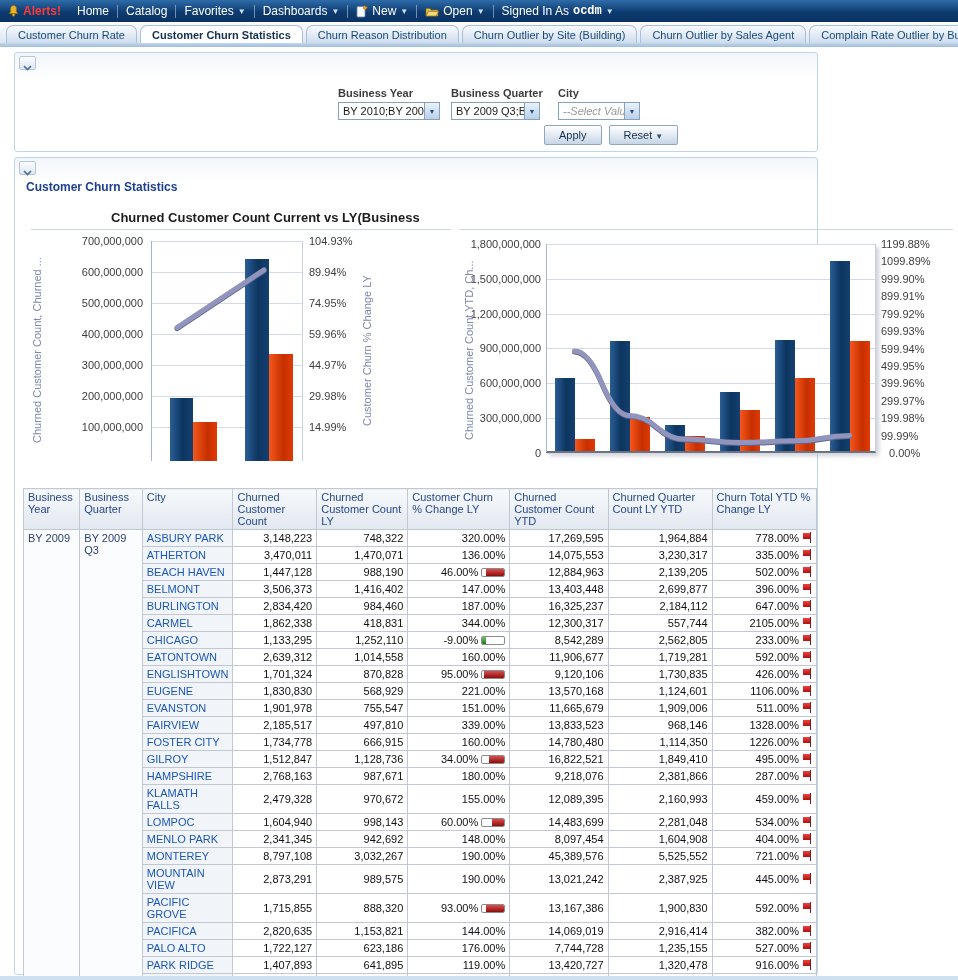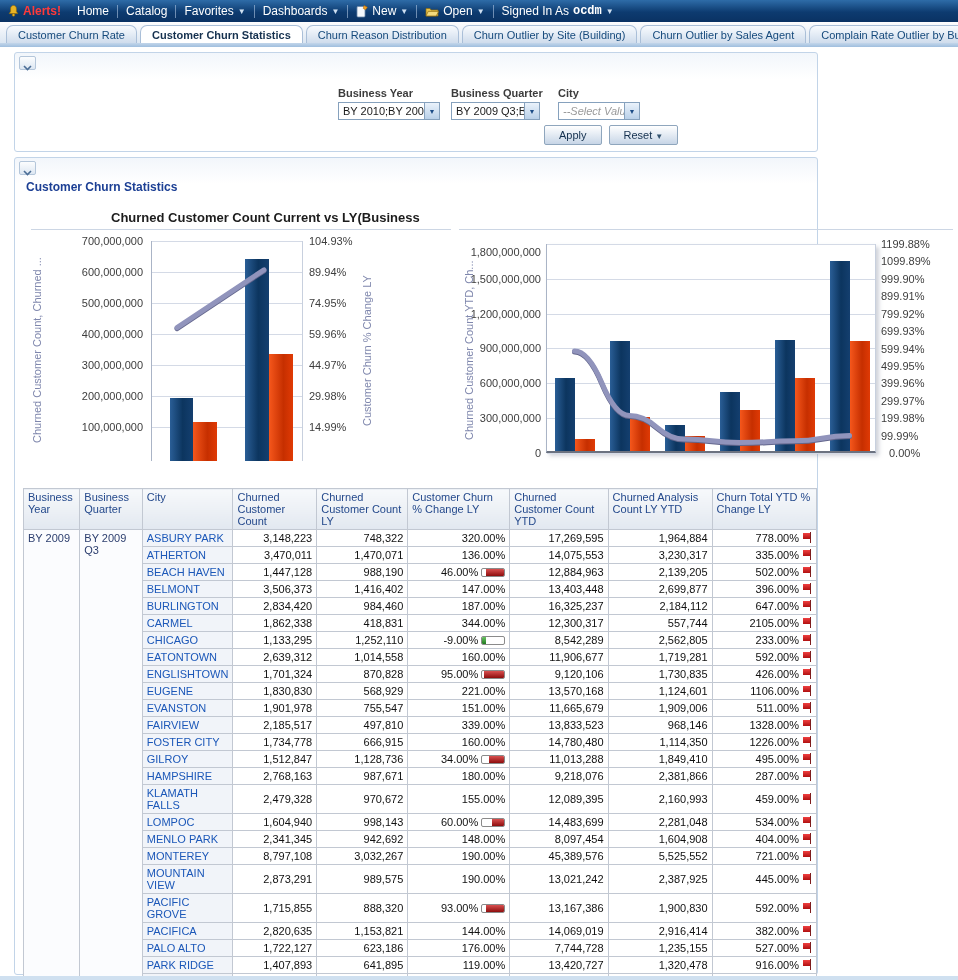--- a/index.html
+++ b/index.html
@@ -228,21 +228,21 @@
         <div class="bar orange" style="left: 117px; width: 24px; height: 106.854px;"></div>
         <svg class="linesvg" width="152" height="220">
           <path d="M 25 86.7 L 112 28.8" fill="none" stroke="#9194bc" stroke-width="5" stroke-linecap="round" style="filter:drop-shadow(0 1.5px 0 #63668c)"></path>
         </svg>
       </div>
     </div>
   <div class="chart" id="chart2">
       <div class="chart-rule"></div>
       <div class="vlabel" style="left: 4px; top: 30px; height: 225px;">Churned Customer Count YTD, Ch...</div>
       <div class="tickcol" style="left: 0px; top: 30px; width: 82px;">
-        <div style="top: 8px; right: 0px;">1,800,000,000</div>
+        <div style="top: 0px; right: 0px;">1,800,000,000</div>
         <div style="top: 34.8px; right: 0px;">1,500,000,000</div>
         <div style="top: 69.6px; right: 0px;">1,200,000,000</div>
         <div style="top: 104.4px; right: 0px;">900,000,000</div>
         <div style="top: 139.2px; right: 0px;">600,000,000</div>
         <div style="top: 174px; right: 0px;">300,000,000</div>
         <div style="top: 208.8px; right: 0px;">0</div>
       </div>
       <div class="tickcol" style="left: 422px; top: 30px;">
         <div style="top: 0px; left: 0px;">1199.88%</div>
         <div style="top: 17.42px; left: 0px;">1099.89%</div>
@@ -298,21 +298,21 @@
       </colgroup>
       <thead>
         <tr>
           <th>Business Year</th>
           <th>Business Quarter</th>
           <th>City</th>
           <th>Churned Customer Count</th>
           <th>Churned Customer Count LY</th>
           <th>Customer Churn % Change LY</th>
           <th>Churned Customer Count YTD</th>
-          <th>Churned Analysis Count LY YTD</th>
+          <th>Churned Quarter Count LY YTD</th>
           <th>Churn Total YTD % Change LY</th>
         </tr>
       </thead>
       <tbody>
         <tr>
           <td class="yearcell" rowspan="25">BY 2009</td>
           <td class="yearcell" rowspan="25">BY 2009 Q3</td>
           <td class="citycell"><a href="#">ASBURY PARK</a></td>
           <td class="num">3,148,223</td>
           <td class="num">748,322</td>
@@ -427,21 +427,21 @@
           <td class="num">160.00%</td>
           <td class="num">14,780,480</td>
           <td class="num">1,114,350</td>
           <td class="num">1226.00%<span class="flagicon"></span></td>
         </tr>
         <tr>
           <td class="citycell"><a href="#">GILROY</a></td>
           <td class="num">1,512,847</td>
           <td class="num">1,128,736</td>
           <td class="num">34.00%<span class="gauge red"><i style="width: 70%; margin-left: 30%;"></i></span></td>
-          <td class="num">11,013,288</td>
+          <td class="num">16,822,521</td>
           <td class="num">1,849,410</td>
           <td class="num">495.00%<span class="flagicon"></span></td>
         </tr>
         <tr>
           <td class="citycell"><a href="#">HAMPSHIRE</a></td>
           <td class="num">2,768,163</td>
           <td class="num">987,671</td>
           <td class="num">180.00%</td>
           <td class="num">9,218,076</td>
           <td class="num">2,381,866</td>

